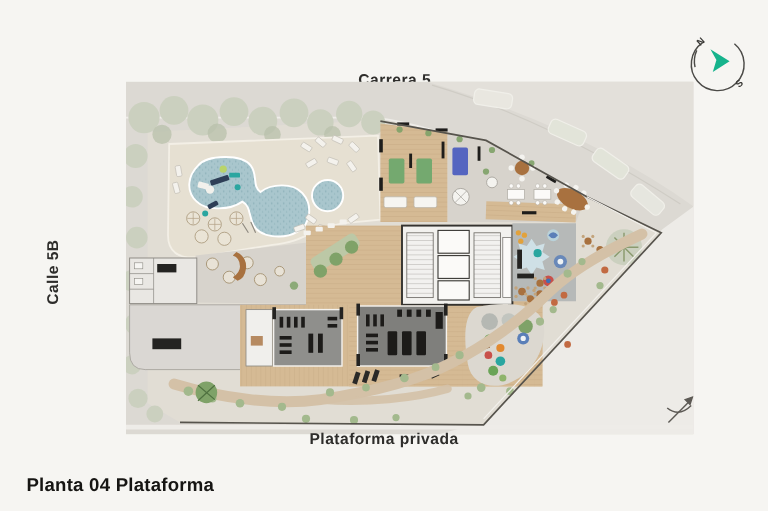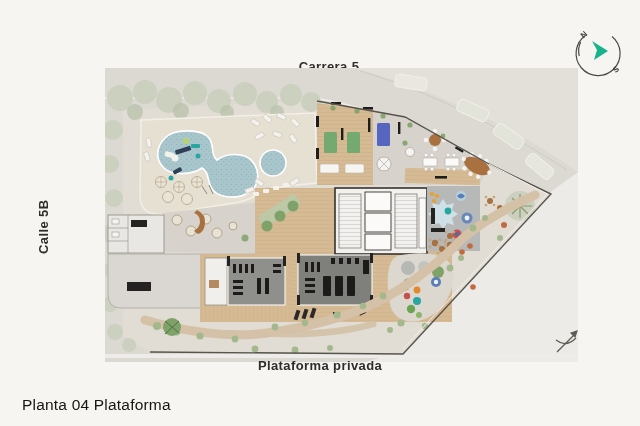--- a/index.html
+++ b/index.html
@@ -28,21 +28,21 @@
   .label-left{
     left:36px;top:186px;height:82px;width:20px;
     writing-mode:vertical-rl;
     transform:rotate(180deg);
     text-align:center;
   }
   .plan-title{
     position:absolute;
     left:22px;top:396px;
     font-size:15.5px;
-    font-weight:400;
+    font-weight:700;
     letter-spacing:.2px;
     color:#161513;
   }
   .plan-wrap{position:absolute;left:105px;top:68px;width:473px;height:294px;}
   .compass{position:absolute;left:572px;top:26px;width:52px;height:52px;}
   svg{display:block;}
 </style>
 </head>
 <body>
 

